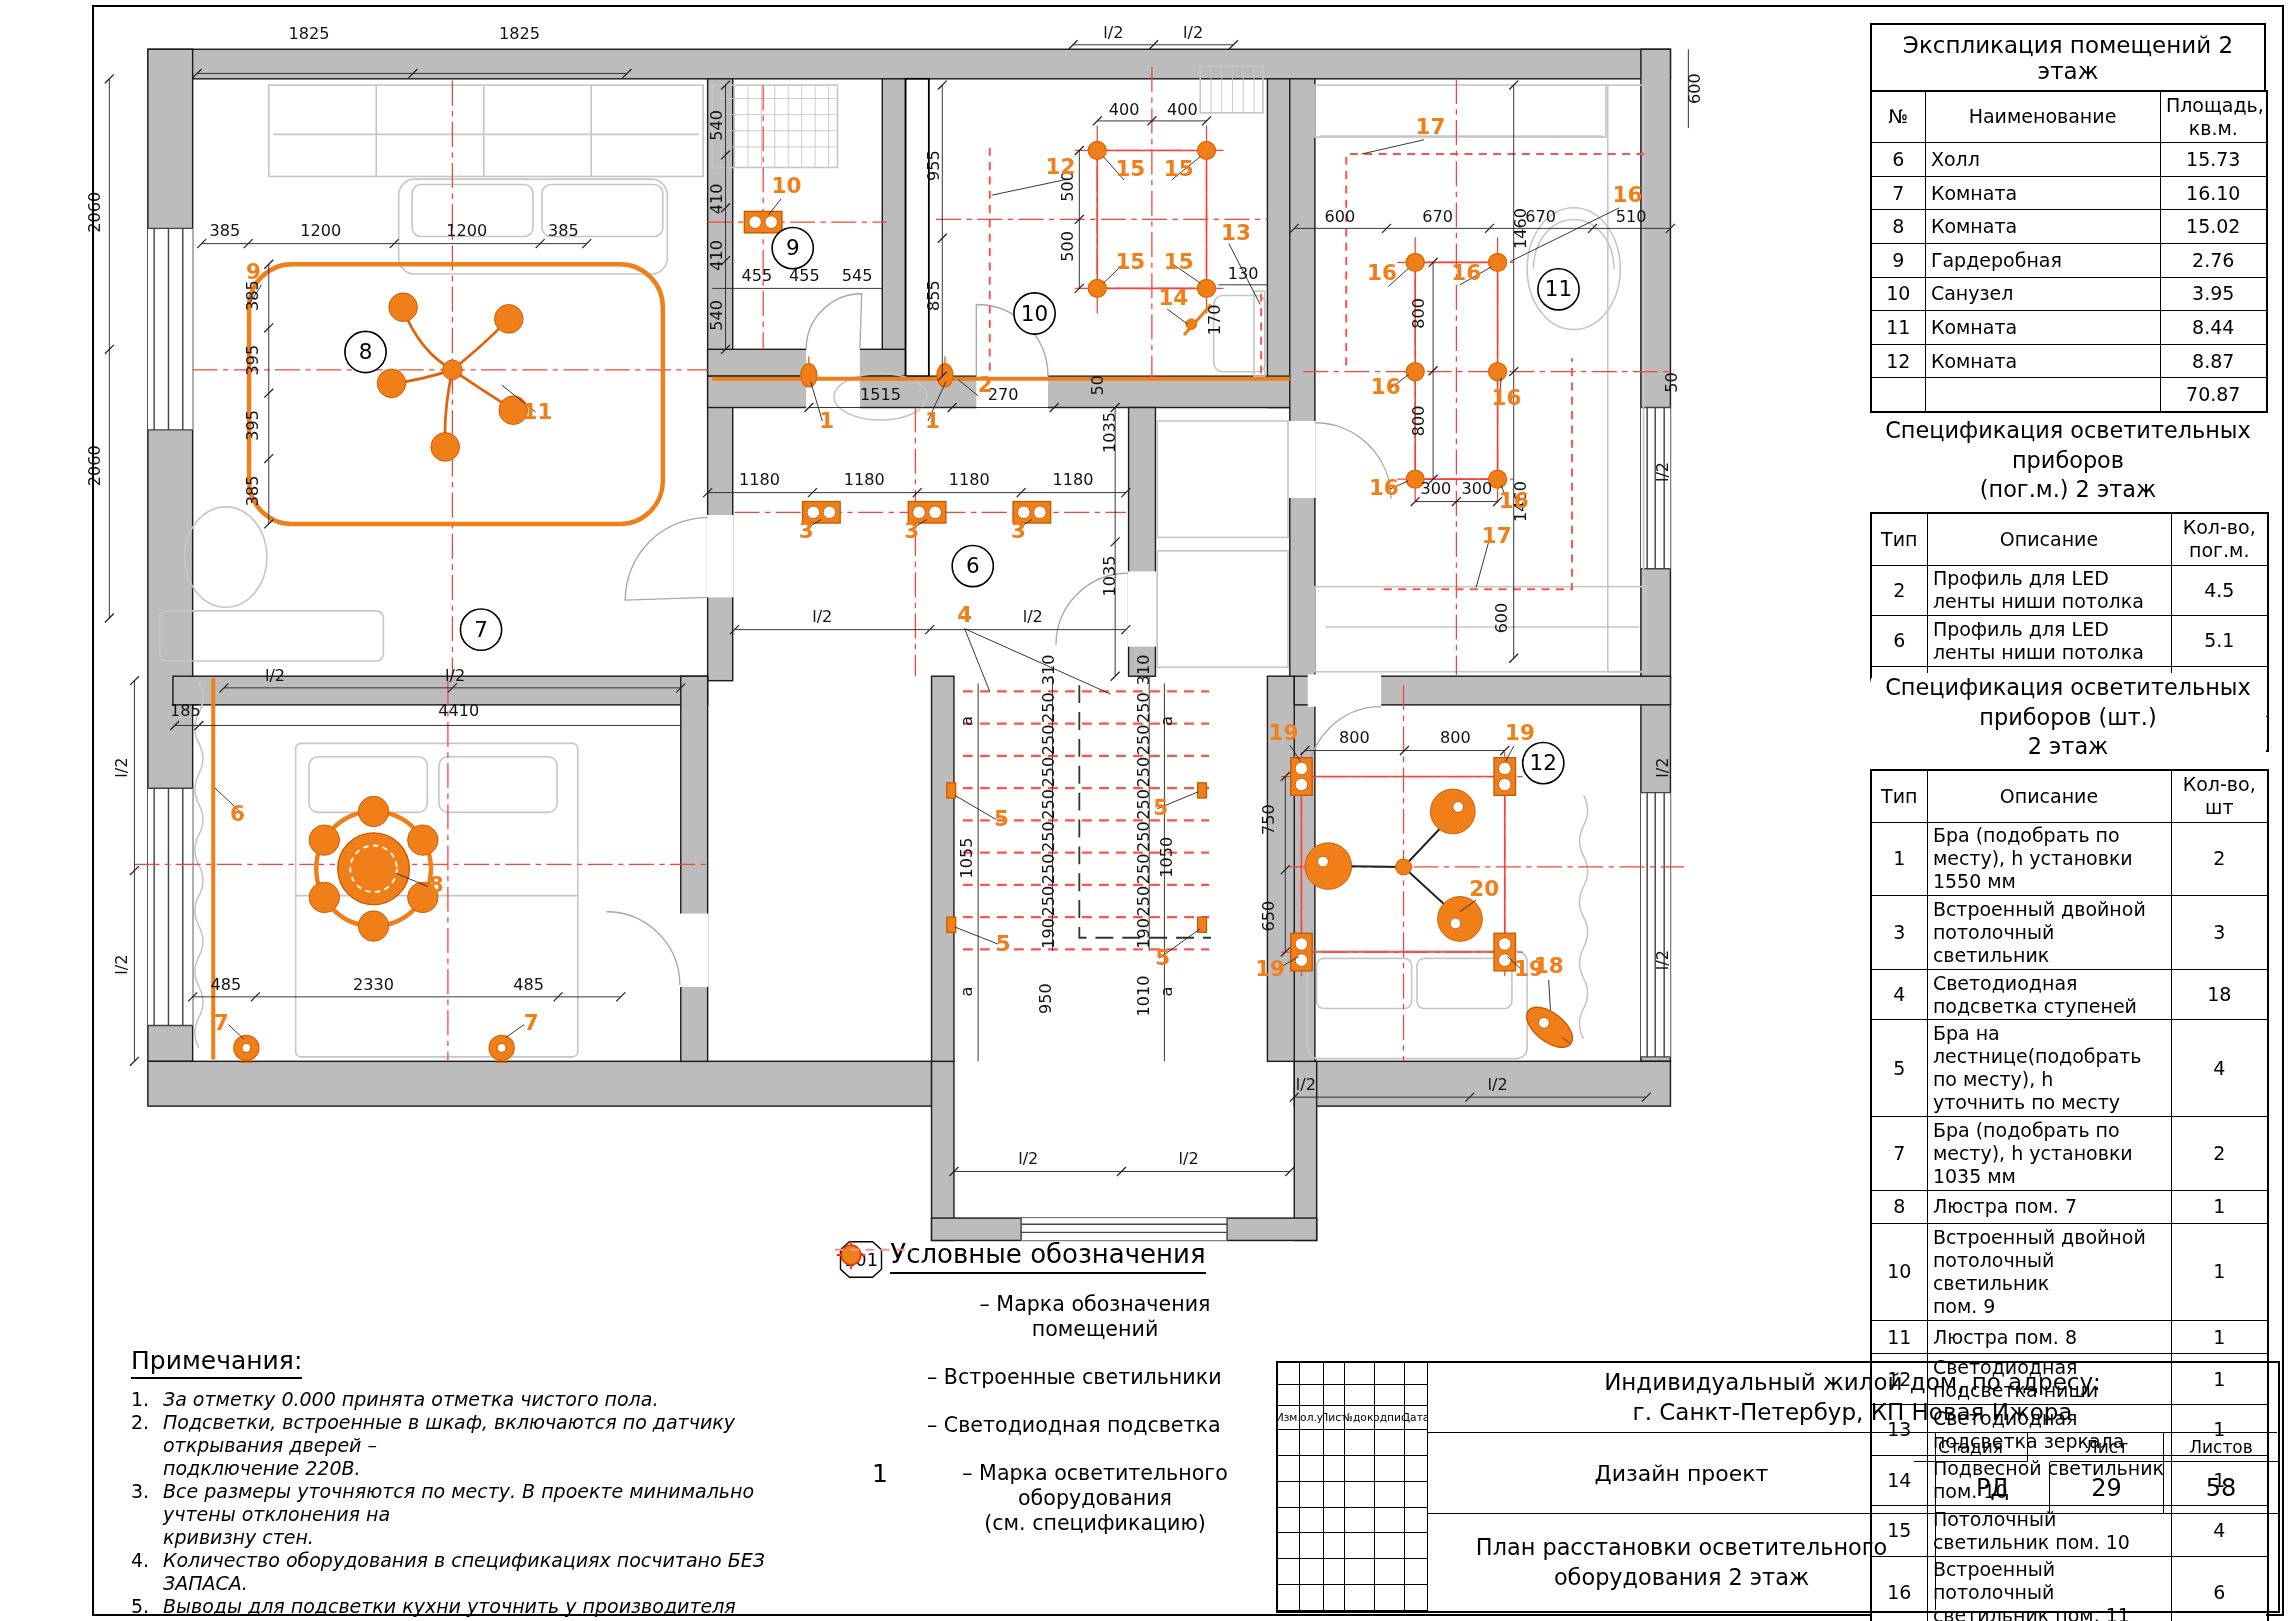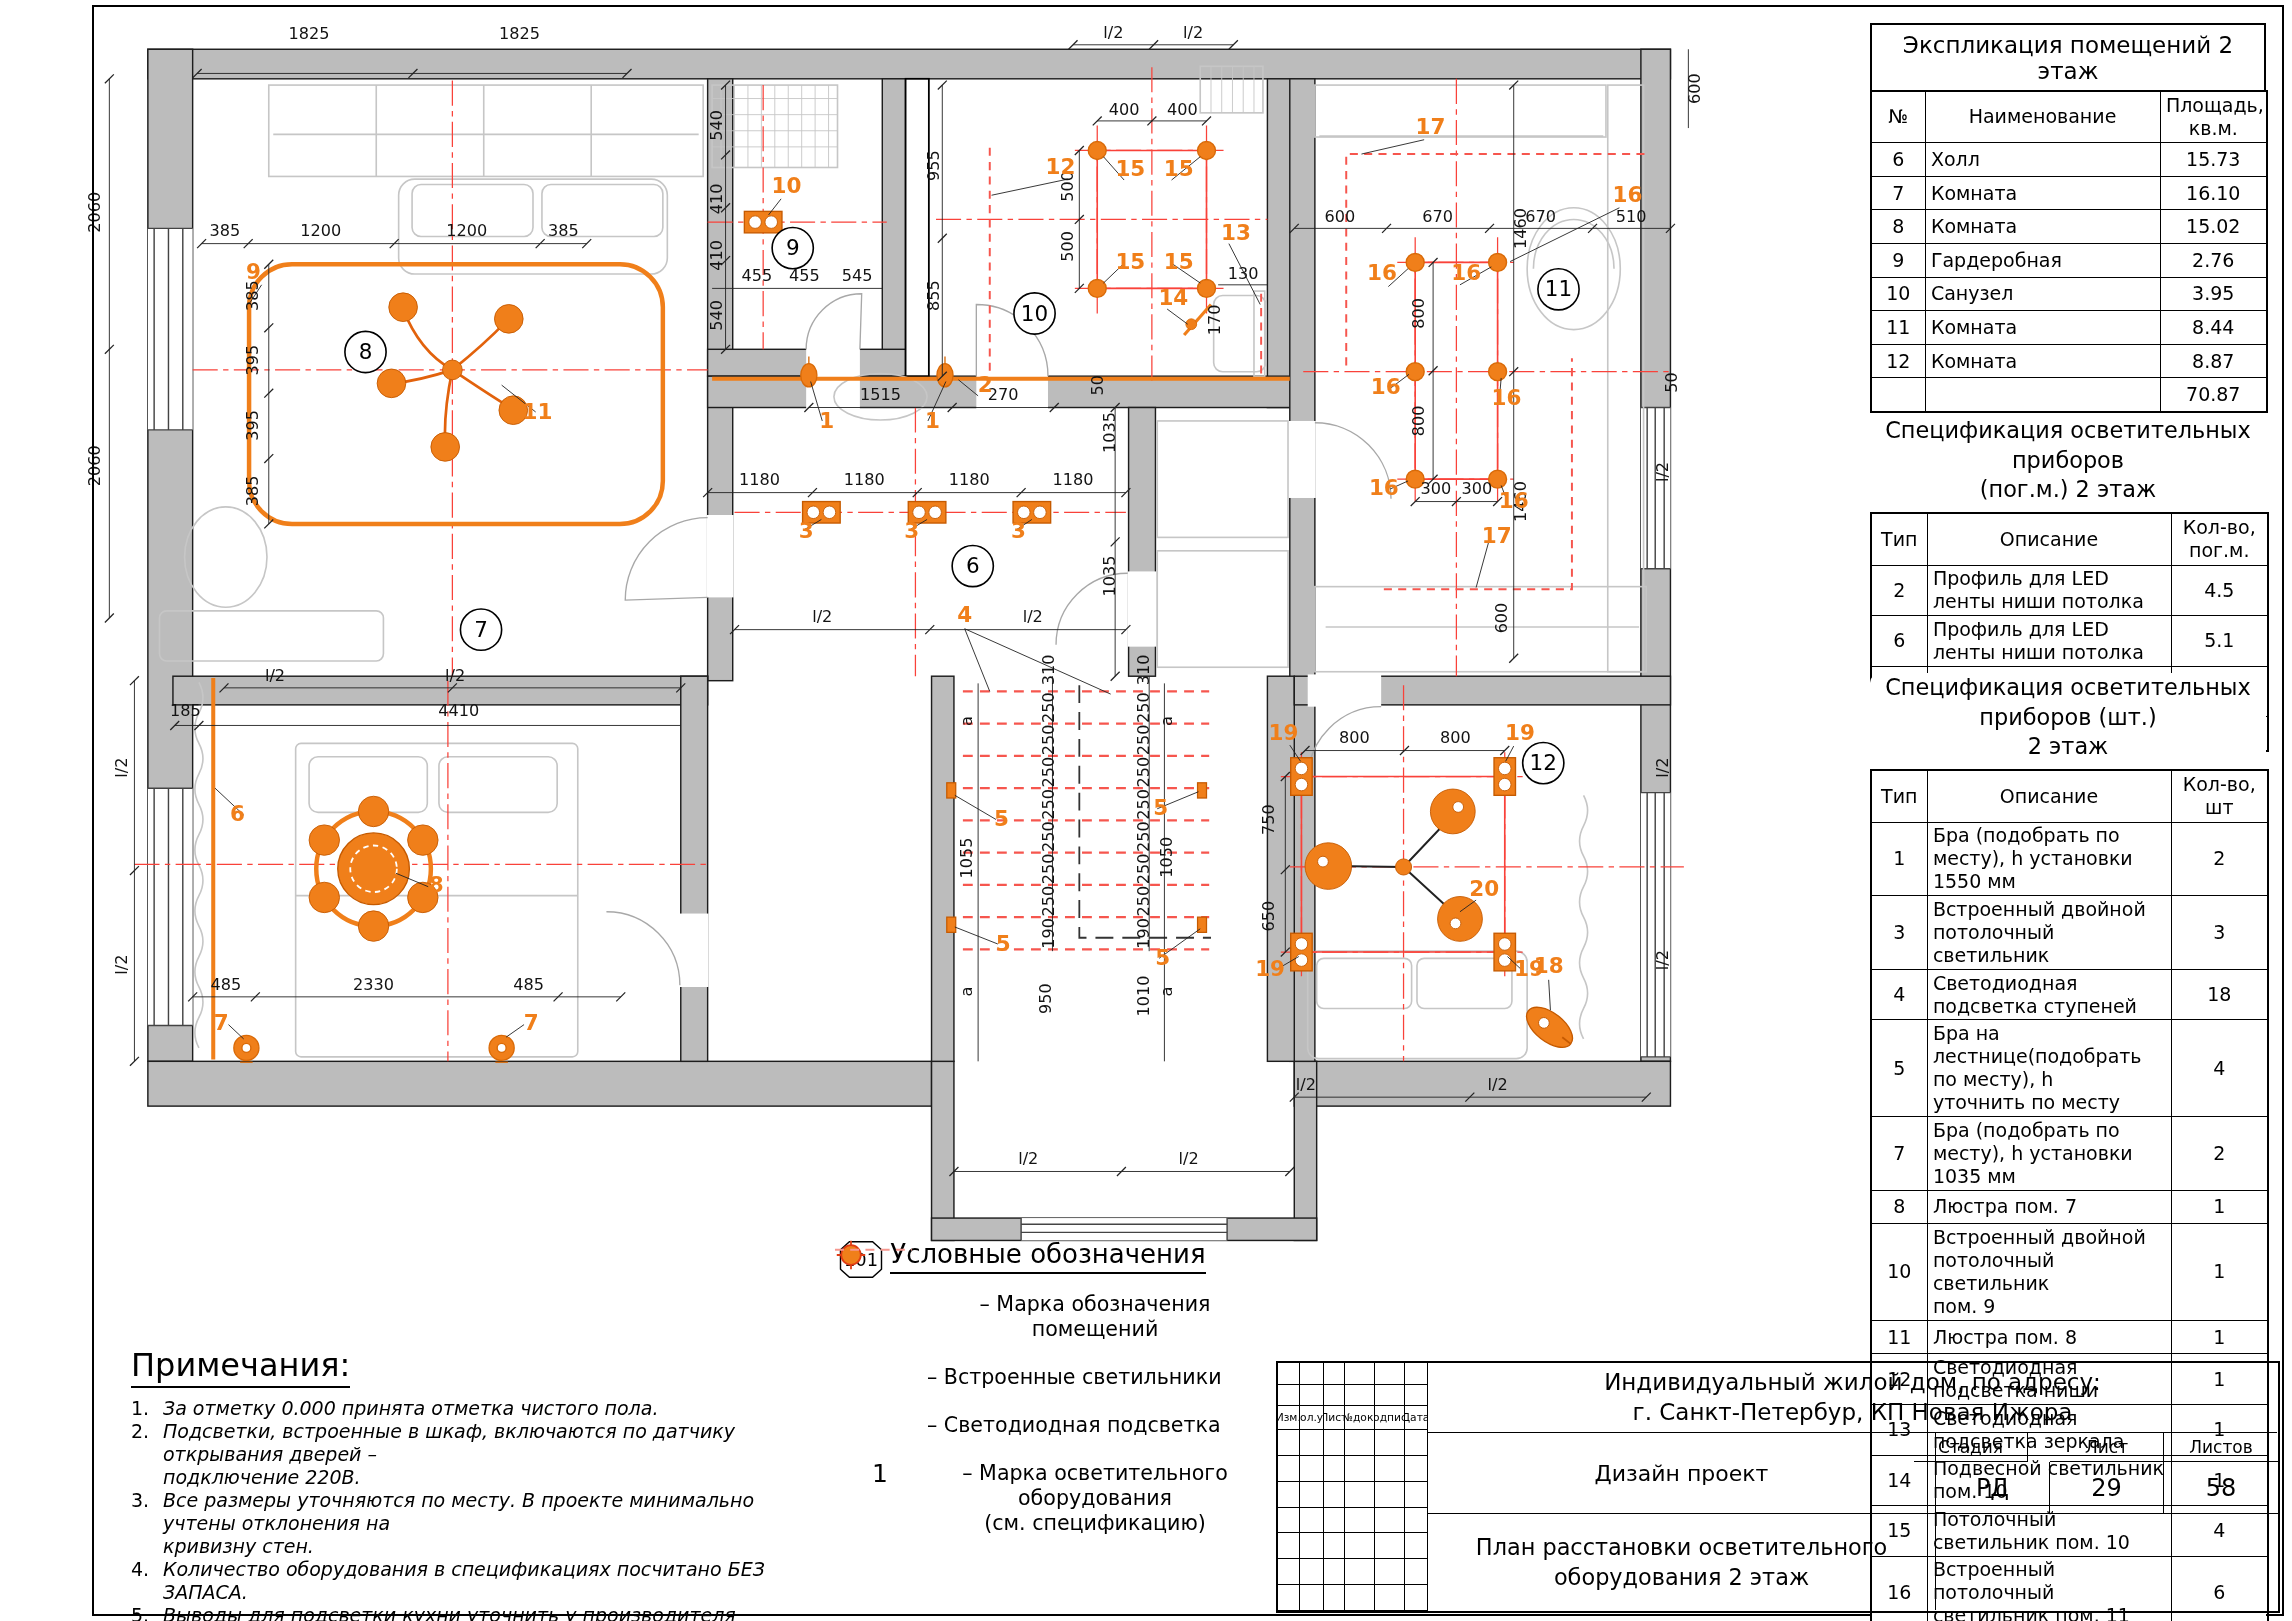--- a/index.html
+++ b/index.html
@@ -23,21 +23,21 @@
   .exp-t td{height:29px;}
   
   .legend{position:absolute;left:833px;top:1239px;width:430px;}
   .legend-title{text-align:center;font-size:26px;}
   .legend-title span{border-bottom:2.2px solid #000;padding-bottom:2.7px;margin-top:8px;}
   .lg-row{display:flex;align-items:flex-start;margin-top:23px;}
   .lg-sym{width:94px;flex:0 0 94px;display:flex;justify-content:center;}
   .lg-txt{font-size:20.6px;line-height:25px;text-align:center;}
   
   .notes{position:absolute;left:131px;top:1346px;width:663px;}
-  .notes-title{font-size:32px;margin-bottom:12.5px;}
+  .notes-title{font-size:25px;margin-bottom:12.5px;}
   .notes-title span{border-bottom:2.2px solid #000;padding-bottom:1.8px;}
   .note-item{display:flex;font-size:19px;line-height:23px;}
   .note-num{width:32px;flex:0 0 32px;}
   .note-txt{white-space:pre-line;font-style:italic;}
   
   .tb{position:absolute;left:1276px;top:1361px;width:1004px;height:252px;border:2.2px solid #000;box-sizing:border-box;}
   .tb-grid{position:absolute;left:0;top:0;width:150px;height:100%;display:grid;
      grid-template-columns:21.5px 24px 21.5px 29.6px 30px 23px;
      grid-template-rows:21.5px 21.5px 24px repeat(7,1fr);}
   .tb-c{border-right:1.1px solid #000;border-bottom:1.1px solid #000;font-size:10.7px;display:flex;align-items:center;justify-content:center;overflow:hidden;}

